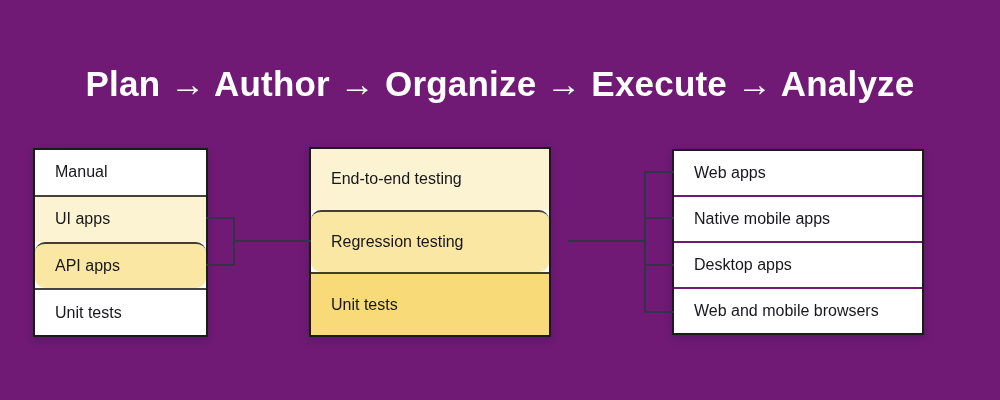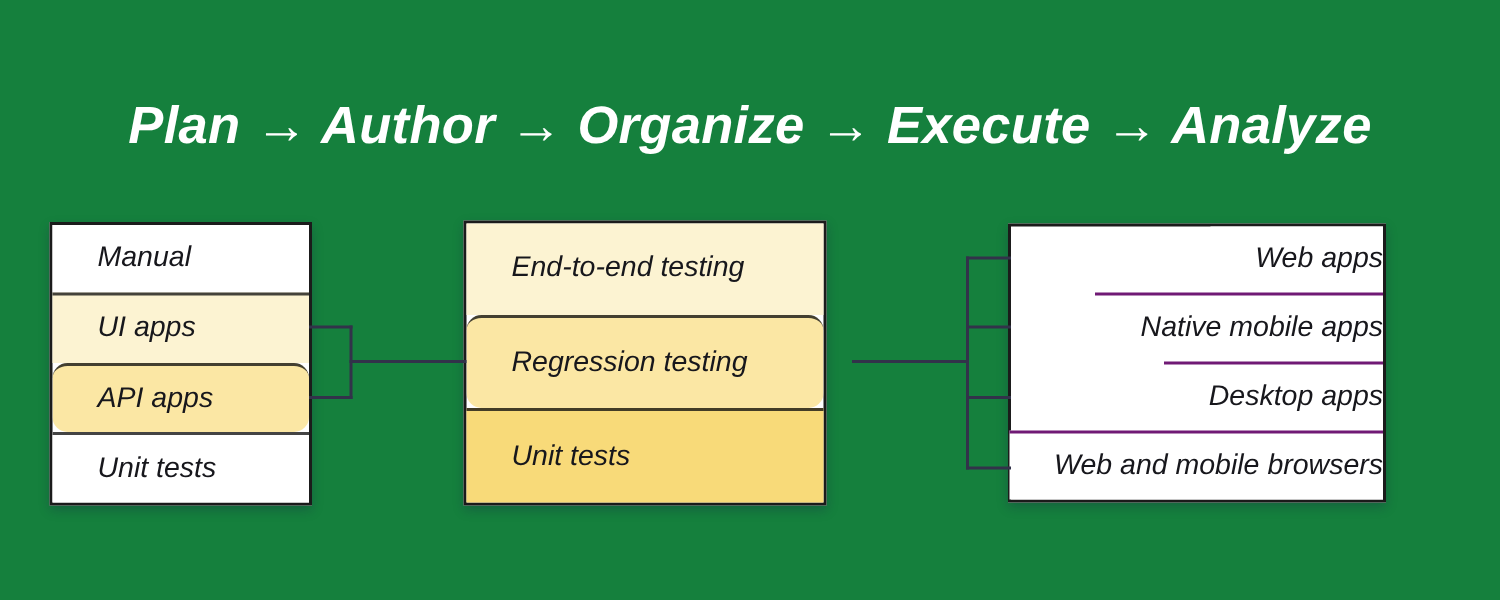--- a/index.html
+++ b/index.html
@@ -4,23 +4,22 @@
 <style>
   html, body { margin: 0; padding: 0; }
   body {
     font-family: "Liberation Sans", "DejaVu Sans", sans-serif;
     background: #6a63a6;
   }
   .stage {
     position: relative;
     width: 1000px;
     height: 400px;
-    background: #15803d;
+    background: #701a75;
     overflow: hidden;
-    font-style: italic;
   }
   .title {
     position: absolute;
     top: 64px;
     left: 0;
     right: 0;
     margin: 0;
     text-align: center;
     font-size: 35px;
     font-weight: 700;
@@ -33,31 +32,31 @@
     flex-direction: column;
     border: 2px solid #1b1b1b;
     box-sizing: border-box;
     box-shadow: 0 3px 7px rgba(25, 15, 70, 0.25);
     background: #ffffff;
   }
   .box .row {
     flex: 1;
     display: flex;
     align-items: center;
-    padding-left: 30px;
-    font-size: 19px;
+    padding-left: 20px;
+    font-size: 16px;
     color: #17171c;
     white-space: nowrap;
     overflow: hidden;
   }
   .box .row + .row { border-top: 2px solid rgba(15, 15, 15, 0.78); }
 
   .box-left   { left: 33px;  top: 148px; width: 175px; height: 189px; }
   .box-middle { left: 309px; top: 147px; width: 242px; height: 190px; }
-  .box-right  { left: 672px; top: 149px; width: 252px; height: 186px; align-items: flex-end; }
+  .box-right  { left: 672px; top: 149px; width: 252px; height: 186px; }
 
   .box-right .row + .row { border-top: 2px solid #701a75; }
 
   .tone-white { background: #ffffff; }
   .tone-light { background: #fcf3d2; }
   .tone-mid   { background: #fbe7a4; border-radius: 10px; }
   .tone-dark  { background: #f8da79; }
 
   .line {
     position: absolute;

